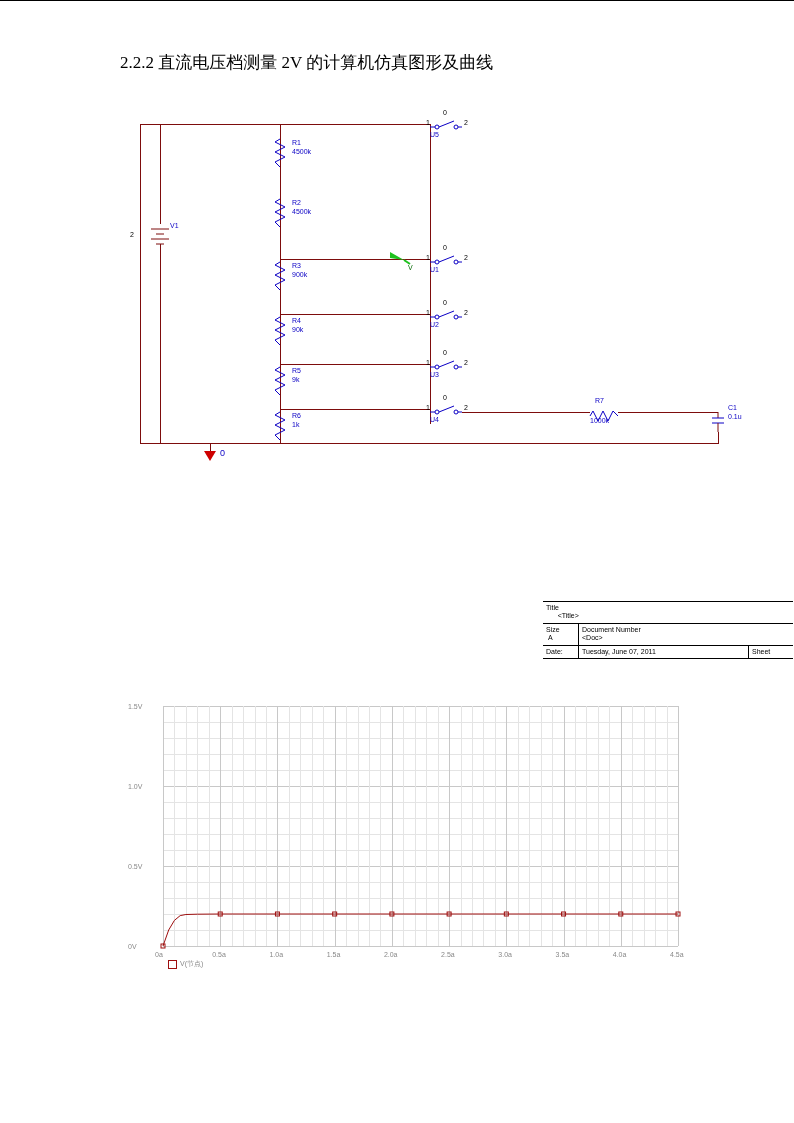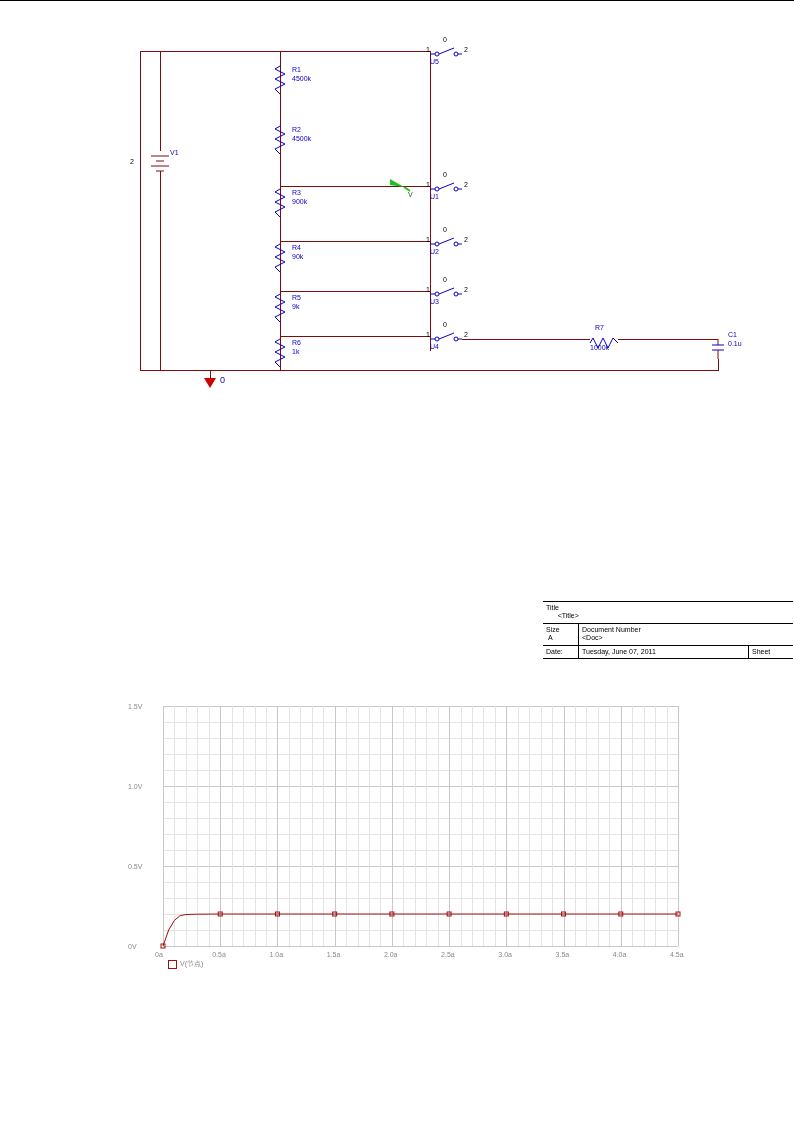--- a/index.html
+++ b/index.html
@@ -45,20 +45,21 @@
   .legend{position:absolute;left:45px;bottom:2px;font:7px/1 Arial;color:#888;}
   .legend .sq{display:inline-block;width:7px;height:7px;border:1px solid #9e0e0e;margin-right:3px;vertical-align:middle;}
 
   svg{overflow:visible}
 </style>
 </head>
 <body>
 
 <div class="page">
 
+  <h2 class="heading">2.2.2 直流电压档测量 2V 的计算机仿真图形及曲线</h2>
 
   <div class="schematic">
 
     <div class="w vw" style="left:10px;top:20px;height:320px"></div>
     <div class="w hw" style="left:10px;top:20px;width:140px"></div>
     <div class="w hw" style="left:10px;top:339px;width:140px"></div>
 
     <div class="w vw" style="left:150px;top:20px;height:320px"></div>
 
     <div class="w hw" style="left:150px;top:20px;width:150px"></div>

